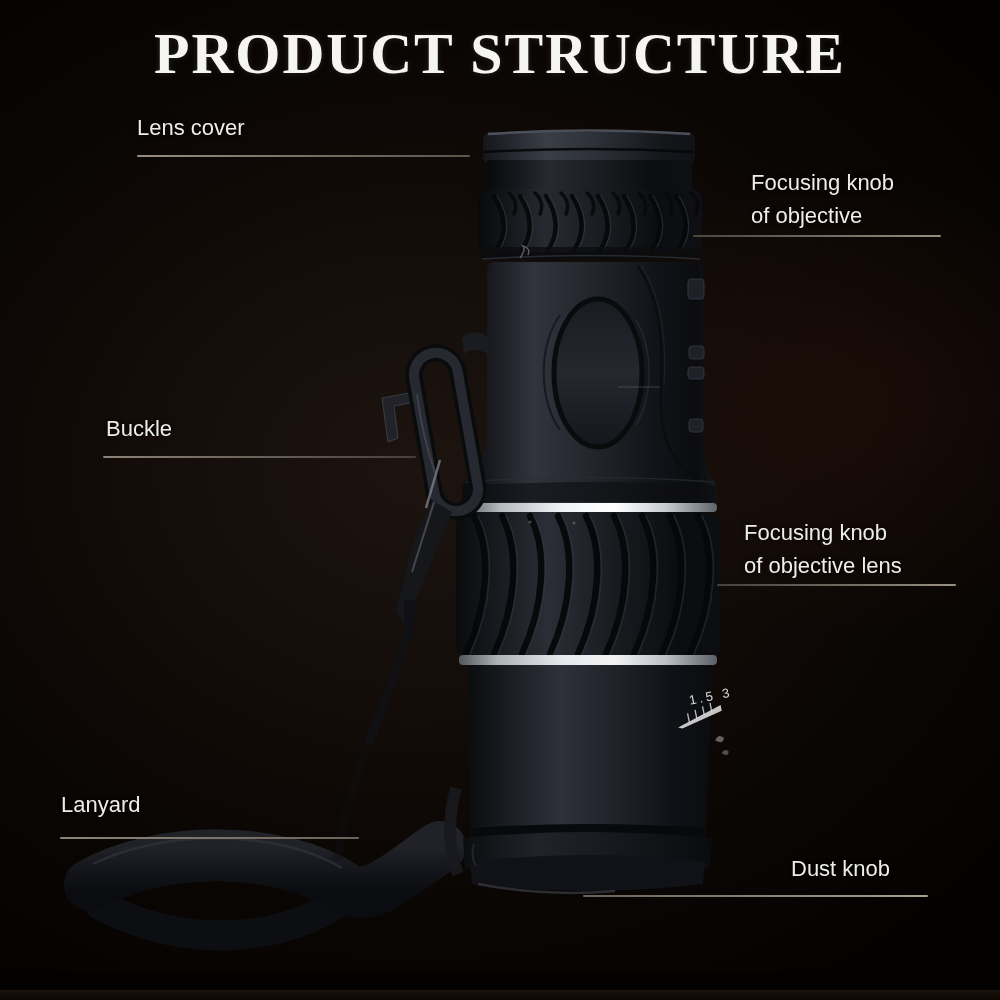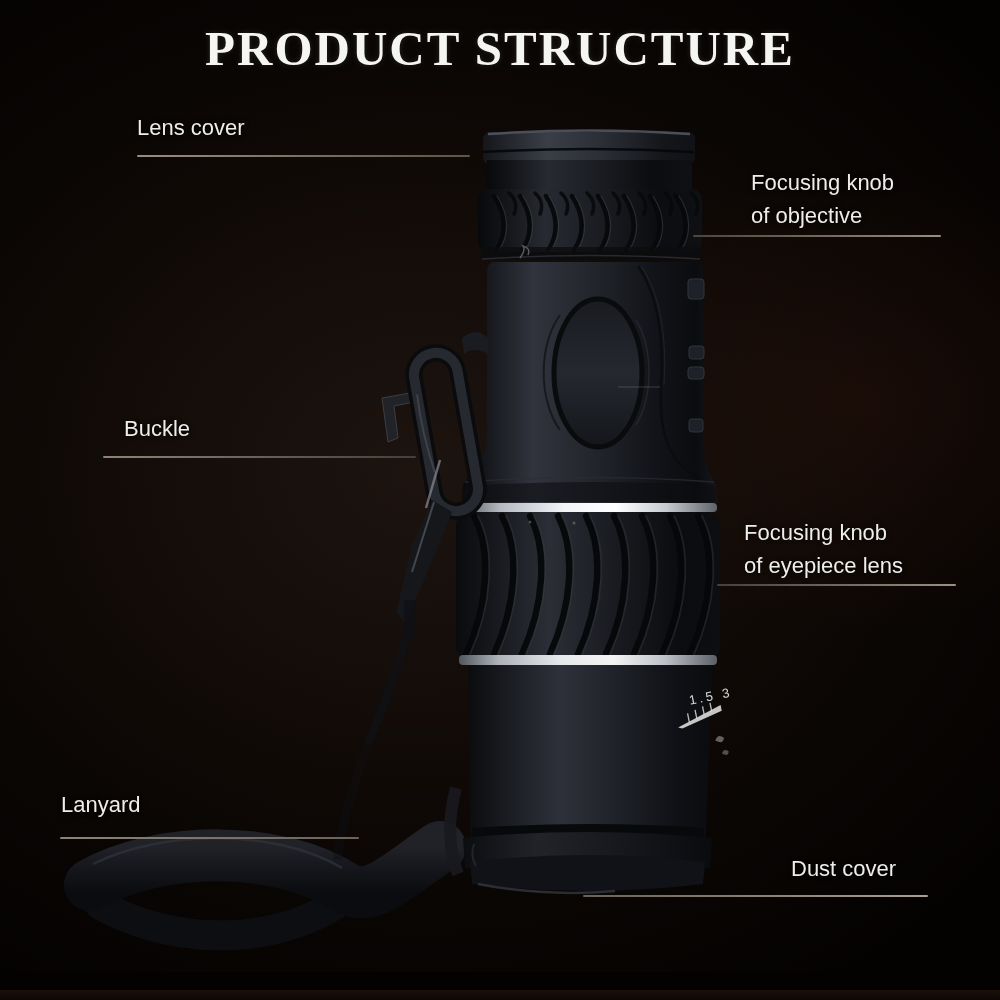--- a/index.html
+++ b/index.html
@@ -12,21 +12,21 @@
     position:absolute;inset:0;
     background:
       radial-gradient(ellipse 420px 330px at 86% 40%, rgba(46,20,12,.40) 0%, rgba(20,10,6,.0) 70%),
       radial-gradient(ellipse 760px 620px at 42% 47%, #1d1410 0%, #130c08 38%, #0a0604 68%, #040201 100%);
   }
   .bottom-band{position:absolute;left:0;right:0;top:972px;height:18px;background:#040201;}
   .bottom-strip{position:absolute;left:0;right:0;top:990px;height:10px;background:linear-gradient(#1a110a,#0d0705);}
   .title{
     position:absolute;left:0;right:0;top:20px;text-align:center;
     font-family:"Liberation Serif","DejaVu Serif",serif;
-    font-size:49px;font-weight:600;letter-spacing:2px;color:#f5f5f3;
+    font-size:58px;font-weight:600;letter-spacing:2px;color:#f5f5f3;
     text-shadow:0 0 6px rgba(255,255,255,.12);
   }
   .lbl{
     position:absolute;color:#ededeb;font-size:22px;line-height:33px;
     text-shadow:0 0 5px rgba(0,0,0,.8);white-space:nowrap;
   }
   .line{position:absolute;height:2px;border-radius:1px;}
   .svg-wrap{position:absolute;inset:0;}
 </style>
 </head>
@@ -255,29 +255,29 @@
 
 <div class="lbl" style="left:137px;top:111px;">Lens cover</div>
 <div class="line" style="left:137px;top:155px;width:333px;background:linear-gradient(90deg,#97public 0%,#5a544b 100%);background:linear-gradient(90deg,#978d80,#5a544b);"></div>
 
 <div class="lbl" style="left:751px;top:166px;">
   <div>Focusing knob</div>
   <div>of objective</div>
 </div>
 <div class="line" style="left:693px;top:235px;width:248px;background:linear-gradient(90deg,#4a453f,#978d80);"></div>
 
-<div class="lbl" style="left:124px;top:412px;text-align:right;">Buckle</div>
+<div class="lbl" style="left:106px;top:412px;text-align:right;">Buckle</div>
 <div class="line" style="left:103px;top:456px;width:313px;background:linear-gradient(90deg,#8d8478,#443f3a);"></div>
 
 <div class="lbl" style="left:744px;top:516px;">
   <div>Focusing knob</div>
-  <div>of eyepiece lens</div>
+  <div>of objective lens</div>
 </div>
 <div class="line" style="left:717px;top:584px;width:239px;background:linear-gradient(90deg,#45403a,#9a9084);"></div>
 
 <div class="lbl" style="left:61px;top:788px;">Lanyard</div>
 <div class="line" style="left:60px;top:837px;width:299px;background:linear-gradient(90deg,#8d8478,#6b635a);"></div>
 
-<div class="lbl" style="left:791px;top:852px;">Dust cover</div>
+<div class="lbl" style="left:791px;top:852px;">Dust knob</div>
 <div class="line" style="left:583px;top:895px;width:345px;background:linear-gradient(90deg,#6a6258,#a89e92);"></div>
 
 <div class="bottom-band"></div>
 <div class="bottom-strip"></div>
 
 </body></html>

